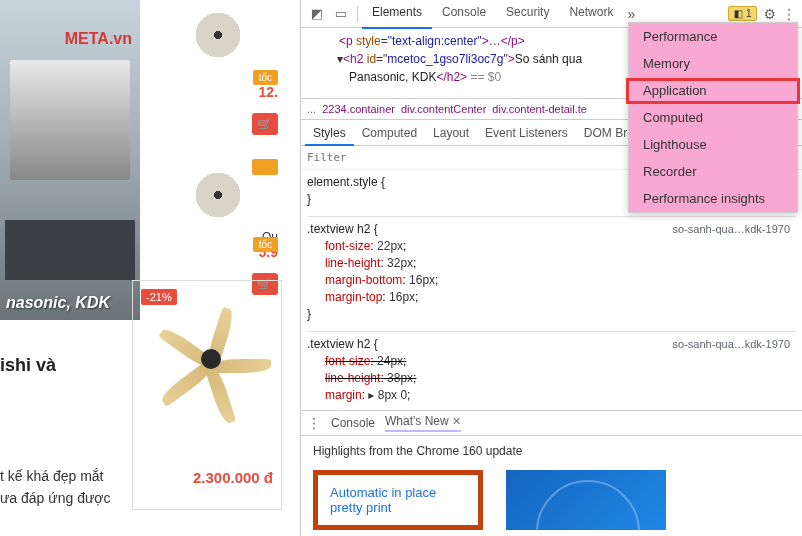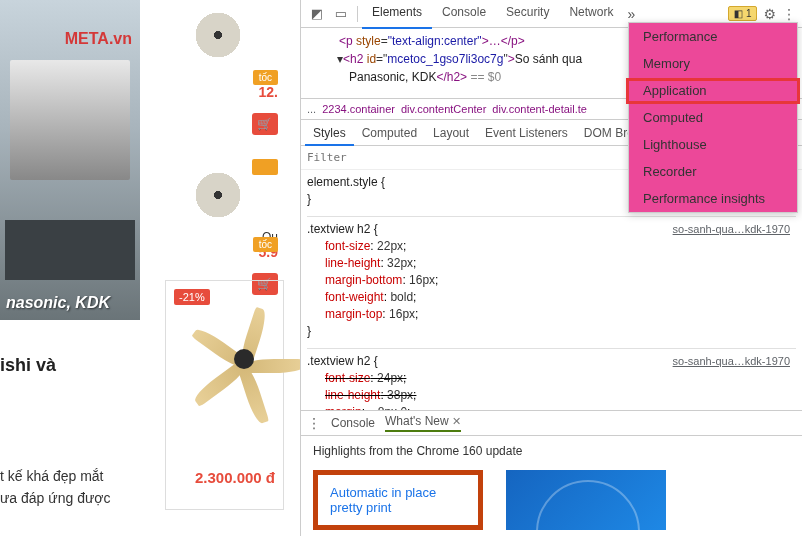--- a/index.html
+++ b/index.html
@@ -58,36 +58,36 @@
 .st-tab.active{border-bottom:2px solid #1a73e8;color:#333}
 
 .filter-row{height:24px;border-bottom:1px solid #eee;display:flex;align-items:center;padding:0 6px}
 .filter-input{border:none;outline:none;font-size:11px;color:#888;flex:1;font-family:Menlo,Consolas,monospace}
 
 .css-pane{padding:4px 6px;font-family:Menlo,Consolas,monospace;font-size:12px;line-height:17px;position:relative}
 .css-block{position:relative;margin-bottom:8px}
 .css-sel{color:#222}
 .css-prop{color:#c80000;padding-left:18px}
 .css-val{color:#333}
-.css-link{position:absolute;right:6px;top:0;color:#5f6368;text-decoration:underline;font-size:11px}
+.css-link{position:absolute;right:6px;top:0;color:#5f6368;font-size:11px}
 .strike{text-decoration:line-through}
 .sep{border-top:1px solid #e0e0e0;margin:4px 0}
 
 .console-tabs{height:26px;border-top:1px solid #ccc;border-bottom:1px solid #ccc;display:flex;align-items:center;padding:0 6px;gap:10px;font-size:12px}
 .ct-item{color:#555}
-.ct-item.active{border-bottom:2px solid #4d7c0f;padding-bottom:2px}
+.ct-item.active{border-bottom:2px solid #c4b5fd;padding-bottom:2px}
 .ct-close{font-size:11px;color:#777}
 
 .whatsnew{padding:8px 12px;font-size:12px}
 .wn-title{color:#333;margin-bottom:12px}
 .wn-card{display:inline-block;border:5px solid #c2410c;padding:10px 12px;color:#1a73e8;font-size:13px;width:170px;vertical-align:top}
 .wn-img{display:inline-block;width:160px;height:60px;background:linear-gradient(135deg,#1565c0 0%,#1e88e5 100%);margin-left:20px;vertical-align:top;position:relative;overflow:hidden}
 .wn-img::before{content:"";position:absolute;left:30px;top:10px;width:100px;height:100px;border:2px solid rgba(255,255,255,.3);border-radius:50%}
 
-.menu-popup{position:absolute;right:4px;top:22px;width:170px;background:#ec4899;border:1px solid #ccc;box-shadow:0 2px 8px rgba(0,0,0,.2);z-index:100}
+.menu-popup{position:absolute;right:4px;top:22px;width:170px;background:#f9a8d4;border:1px solid #ccc;box-shadow:0 2px 8px rgba(0,0,0,.2);z-index:100}
 .menu-item{padding:6px 14px;font-size:13px;color:#333;cursor:pointer}
 .menu-highlight{position:absolute;right:2px;top:78px;width:174px;height:26px;border:3px solid #e8363a;z-index:101;pointer-events:none}
 
 .elements-area{height:70px;overflow:hidden}
 .styles-area{height:240px;overflow:hidden}
 </style>
 </head>
 <body>
 
 <div class="left-panel">
@@ -107,21 +107,21 @@
     <div class="prod" style="top:10px">
       <div style="position:absolute;right:10px;top:-6px;width:26px;height:16px;background:#f0a024;border-radius:2px"></div>
       <div class="prod-fan" style="margin-top:16px"></div>
       <div class="prod-txt">Qu</div>
       <div class="prod-tag" style="top:72px">tốc</div>
       <div class="prod-price">5.9</div>
       <div class="cart-btn">🛒</div>
     </div>
   </div>
 
-  <div class="prod2" style="left:165px;width:119px;height:230px">
+  <div class="prod2" style="left:132px;width:150px;height:230px">
     <div class="badge-disc">-21%</div>
     <div class="fan2">
       <div class="fan2-blade fan2-b1"></div>
       <div class="fan2-blade fan2-b2"></div>
       <div class="fan2-blade fan2-b3"></div>
       <div class="fan2-blade fan2-b4"></div>
       <div class="fan2-blade fan2-b5"></div>
       <div class="fan2-center"></div>
     </div>
     <div class="prod2-price" style="margin-top:60px">2.300.000 đ</div>
@@ -181,21 +181,20 @@
       <div class="css-sel">element.style {</div>
       <div class="css-sel">}</div>
     </div>
     <div class="sep"></div>
     <div class="css-block">
       <a class="css-link">so-sanh-qua…kdk-1970</a>
       <div class="css-sel">.textview h2 {</div>
       <div><span class="css-prop">font-size</span>: <span class="css-val">22px</span>;</div>
       <div><span class="css-prop">line-height</span>: <span class="css-val">32px</span>;</div>
       <div><span class="css-prop">margin-bottom</span>: <span class="css-val">16px</span>;</div>
-      <div><span class="css-prop">font-weight</span>: <span class="css-val">bold</span>;</div>
       <div><span class="css-prop">margin-top</span>: <span class="css-val">16px</span>;</div>
       <div class="css-sel">}</div>
     </div>
     <div class="sep"></div>
     <div class="css-block">
       <a class="css-link">so-sanh-qua…kdk-1970</a>
       <div class="css-sel">.textview h2 {</div>
       <div class="strike"><span class="css-prop">font-size</span>: <span class="css-val">24px</span>;</div>
       <div class="strike"><span class="css-prop">line-height</span>: <span class="css-val">38px</span>;</div>
       <div><span class="css-prop">margin</span>: <span class="css-val">▸ 8px 0</span>;</div>

